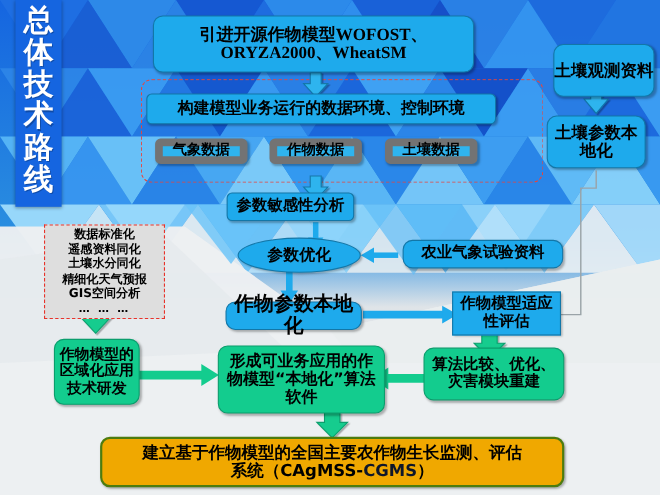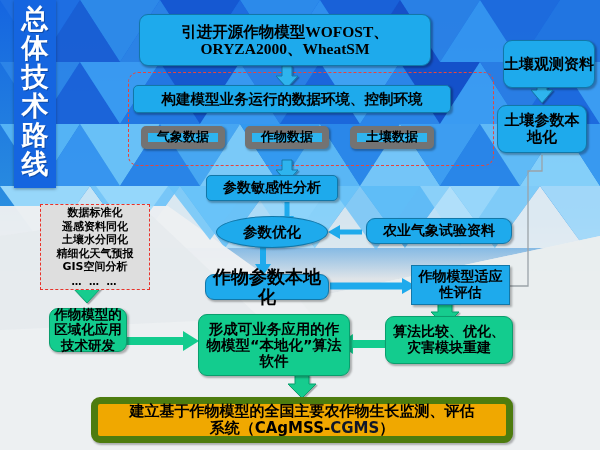--- a/index.html
+++ b/index.html
@@ -33,21 +33,21 @@
     position:absolute;z-index:5;box-sizing:border-box;
     display:flex;align-items:center;justify-content:center;
     text-align:center;font-weight:bold;color:#000;
     font-family:"DejaVu Sans","Liberation Sans",sans-serif;
     line-height:1.12;
     box-shadow:1.5px 1.5px 2px rgba(0,0,0,.28);
   }
   .blue{background:#1eaaec;border:1px solid #1277a8;}
   .blue-lite{background:#2fb4ee;border:7px solid #737373;}
   .green{background:#13cc8e;border:1px solid #0a9e6d;}
-  .orange{background:#f0a800;border:7px solid #4d7c0f;justify-content:center;}
+  .orange{background:#f0a800;border:2px solid #4d7c0f;justify-content:center;}
   .rounded{border-radius:9px;}
   .rounded-sm{border-radius:5px;}
   .sharp{border-radius:0;}
   .ellipse{border-radius:50%;}
 
   
   .dash-group{
     position:absolute;z-index:3;border:1.4px dashed #e8453c;
     border-radius:10px;background:transparent;
   }
@@ -239,31 +239,31 @@
 
   <div class="node blue rounded-sm" style="left:133px;top:85px;width:318px;height:28px;font-size:14.5px;">构建模型业务运行的数据环境、控制环境</div>
 
   <div class="node blue-lite rounded-sm" style="left:141px;top:126px;width:84px;height:23px;font-size:13px;">气象数据</div>
   <div class="node blue-lite rounded-sm" style="left:245px;top:126px;width:84px;height:23px;font-size:13px;">作物数据</div>
   <div class="node blue-lite rounded-sm" style="left:350px;top:126px;width:84px;height:23px;font-size:13px;">土壤数据</div>
 
   <div class="node blue rounded" style="left:503px;top:40px;width:92px;height:48px;font-size:15px;">土壤观测资料</div>
   <div class="node blue rounded" style="left:497px;top:105px;width:90px;height:48px;font-size:15px;">土壤参数本地化</div>
 
-  <div class="node blue rounded-sm" style="left:206px;top:175px;width:132px;height:26px;font-size:14px;">参数敏感性分析</div>
+  <div class="node blue rounded-sm" style="left:206px;top:175px;width:116px;height:26px;font-size:14px;">参数敏感性分析</div>
 
   <div class="node blue ellipse" style="left:216px;top:216px;width:112px;height:32px;font-size:14.5px;">参数优化</div>
 
   <div class="node blue rounded" style="left:366px;top:218px;width:146px;height:26px;font-size:14px;">农业气象试验资料</div>
 
   <div class="node blue rounded" style="left:205px;top:274px;width:124px;height:26px;font-size:18px;">作物参数本地化</div>
 
   <div class="node blue sharp" style="left:411px;top:265px;width:99px;height:40px;font-size:14px;">作物模型适应性评估</div>
 
-  <div class="node green rounded" style="left:49px;top:308px;width:78px;height:44px;font-size:13.5px;padding:0 4px;">作物模型的区域化应用技术研发</div>
+  <div class="node green rounded" style="left:49px;top:308px;width:78px;height:60px;font-size:13.5px;padding:0 4px;">作物模型的区域化应用技术研发</div>
 
   <div class="node green rounded" style="left:198px;top:314px;width:152px;height:62px;font-size:14.5px;padding:0 6px;">形成可业务应用的作物模型“本地化”算法软件</div>
 
   <div class="node green rounded" style="left:385px;top:316px;width:128px;height:48px;font-size:14px;padding:0 4px;">算法比较、优化、灾害模块重建</div>
 
   <div class="node orange rounded" style="left:91px;top:397px;width:422px;height:46px;font-size:15px;flex-direction:column;">
     <div>建立基于作物模型的全国主要农作物生长监测、评估</div>
     <div>
       <span>系统（CAgMSS-</span><span class="red">CGMS</span><span>）</span>
     </div>

